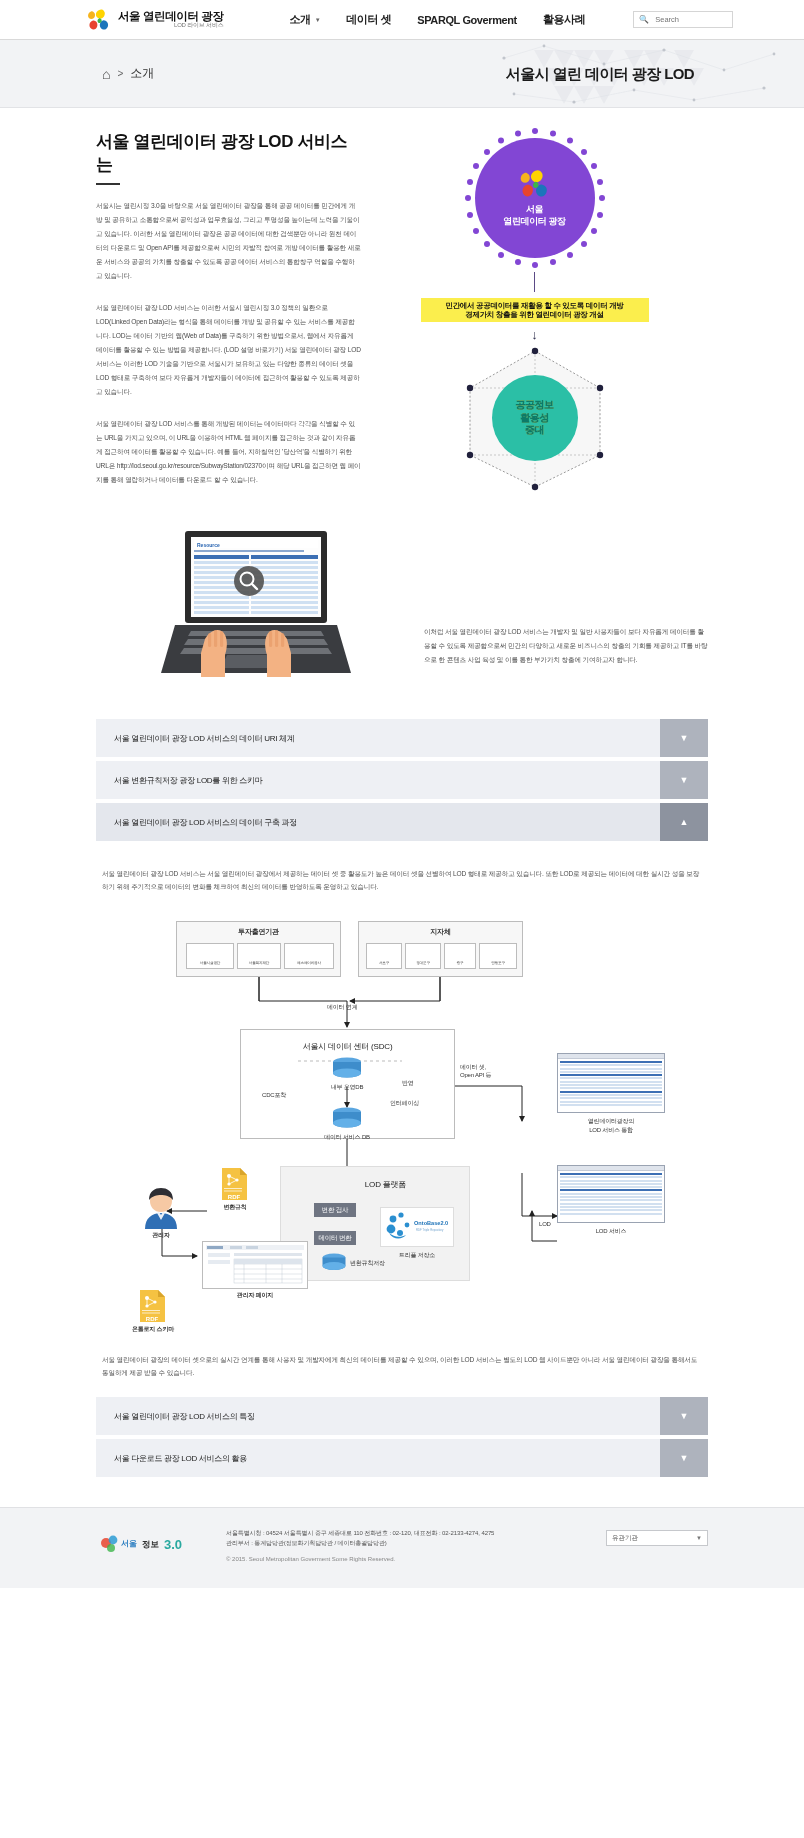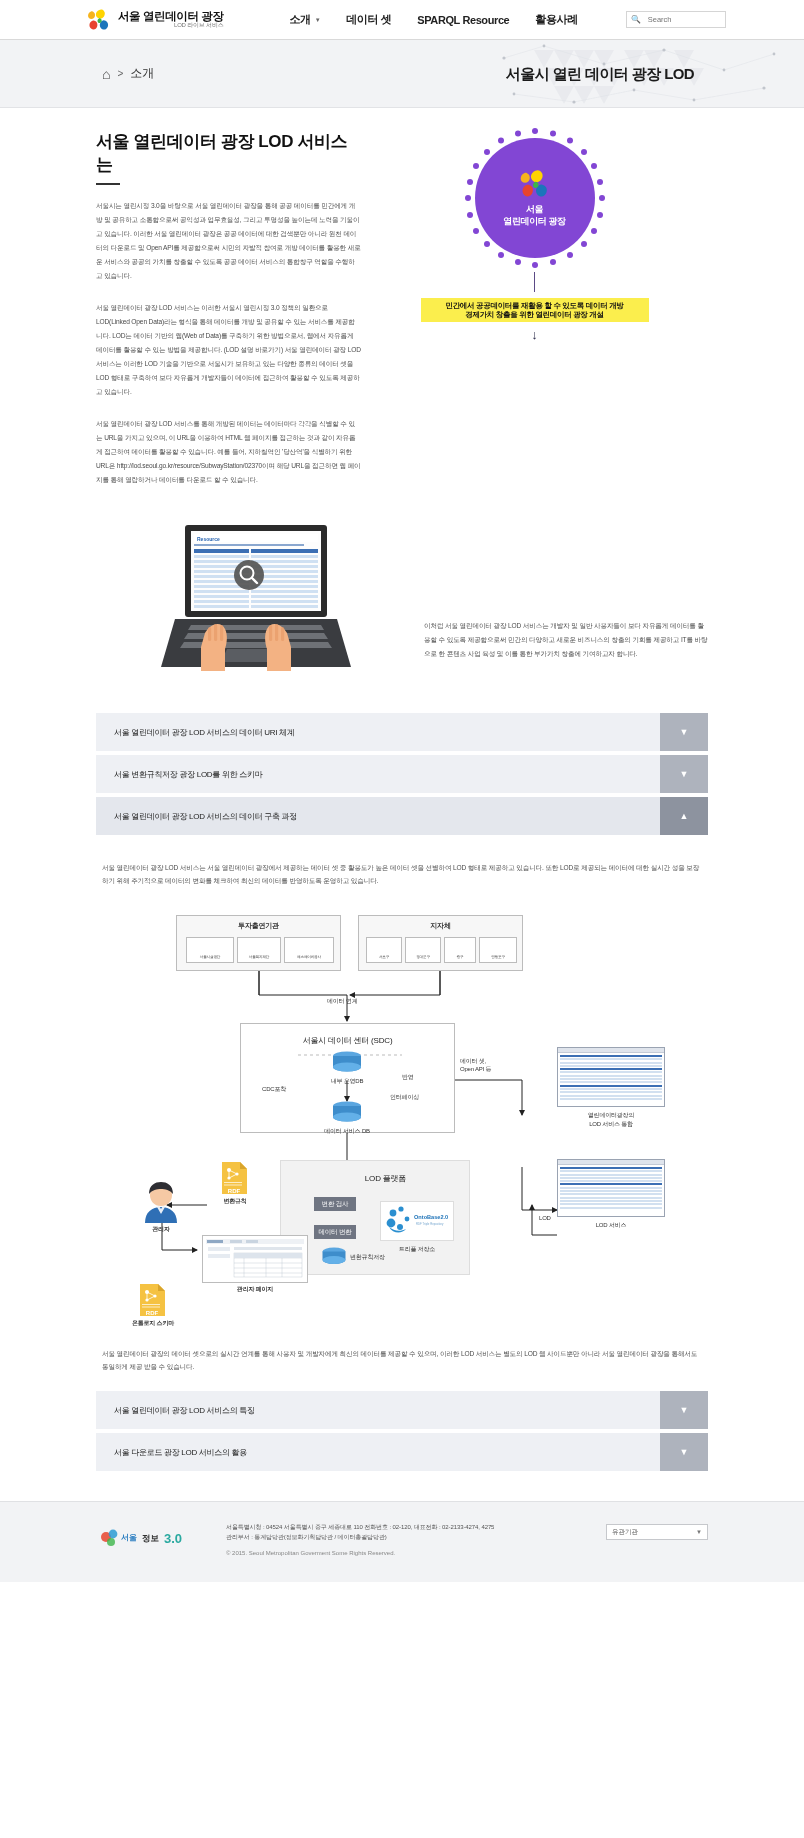--- a/index.html
+++ b/index.html
@@ -185,21 +185,21 @@
         <div class="logo-sub">LOD 라이브 서비스</div>
       </div>
     </div>
 
     <div class="nav">
       <div class="nav-item">
         <span>소개</span>
         <span class="caret-tiny">▼</span>
       </div>
       <div class="nav-item">데이터 셋</div>
-      <div class="nav-item">SPARQL Resource</div>
+      <div class="nav-item">SPARQL Goverment</div>
       <div class="nav-item">활용사례</div>
 
       <div class="search-box">
         <span class="sicon">🔍</span>
         <input type="text" placeholder="Search" style="">
       </div>
     </div>
   </div>
 
   <div class="banner">
@@ -306,20 +306,41 @@
 열린데이터 광장</div>
         </div>
 
         <div class="v-line"></div>
 
         <div class="yellow-strip" style="white-space:pre-line">민간에서 공공데이터를 재활용 할 수 있도록 데이터 개방
 경제가치 창출을 위한 열린데이터 광장 개설</div>
 
         <div class="arrow-down">↓</div>
 
+        <div class="hexwrap">
+          <svg width="170" height="150" viewBox="0 0 170 150">
+            <polygon points="85,8 150,45 150,112 85,144 20,112 20,45" fill="#f7f7f7" stroke="#9a9a9a" stroke-width="1" stroke-dasharray="2 2"></polygon>
+            <line x1="85" y1="8" x2="85" y2="144" stroke="#bbb" stroke-width="0.8" stroke-dasharray="2 2"></line>
+            <line x1="20" y1="45" x2="150" y2="45" stroke="#bbb" stroke-width="0.8" stroke-dasharray="2 2"></line>
+            <line x1="20" y1="112" x2="150" y2="112" stroke="#bbb" stroke-width="0.8" stroke-dasharray="2 2"></line>
+            <g fill="#20203c">
+              <circle cx="85" cy="8" r="3.2"></circle>
+                <circle cx="150" cy="45" r="3.2"></circle>
+                <circle cx="150" cy="112" r="3.2"></circle>
+              <circle cx="85" cy="144" r="3.2"></circle>
+                <circle cx="20" cy="112" r="3.2"></circle>
+                <circle cx="20" cy="45" r="3.2"></circle>
+            </g>
+          </svg>
+          <div class="hex-core">
+            <span style="white-space:pre-line">공공정보
+활용성
+증대</span>
+          </div>
+        </div>
       </div>
     </div>
 
     <div class="laptop-row">
       <div class="laptop-col">
         <svg class="laptop" viewBox="0 0 190 150">
           <rect x="24" y="2" width="142" height="92" rx="3" fill="#2b2b2b"></rect>
           <rect x="30" y="8" width="130" height="80" fill="#fdfdfd"></rect>
           <rect x="33" y="11" width="124" height="8" fill="#ffffff"></rect>
           <text x="36" y="17.5" font-size="5" fill="#2763b0" font-family="Liberation Sans, sans-serif" font-weight="bold">Resource</text>

